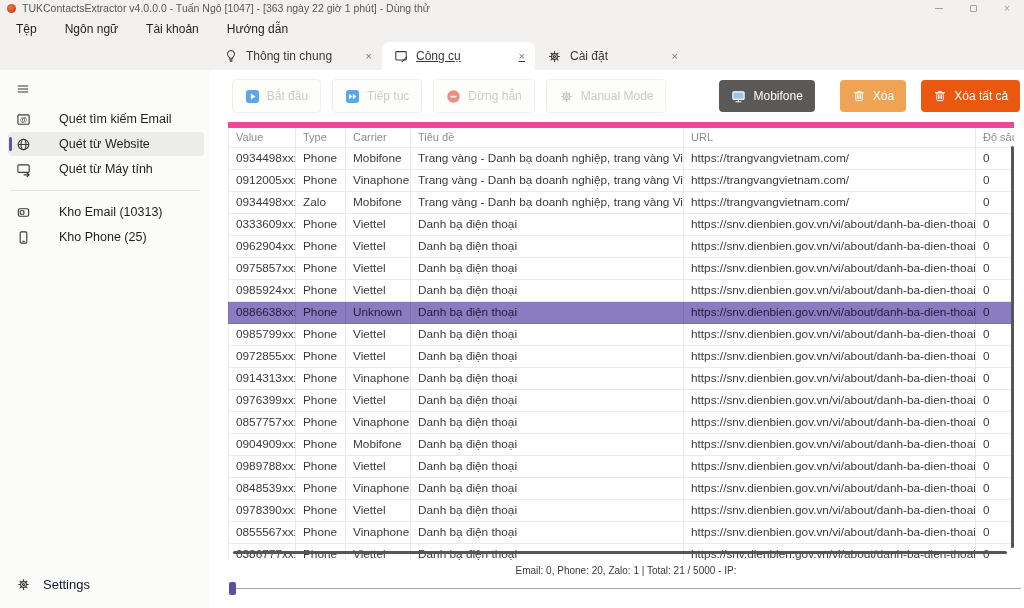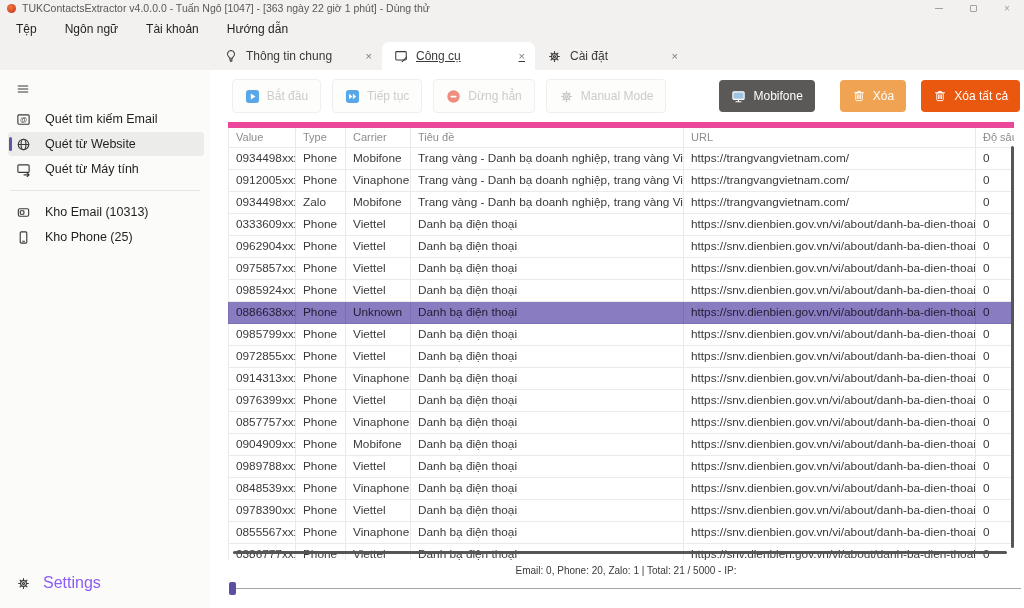--- a/index.html
+++ b/index.html
@@ -22,26 +22,26 @@
   .tab { height:28px; display:flex; align-items:center; gap:8px; padding:0 10px 0 12px; font-size:12px; color:#3b3a39; }
   .tab.active { background:#fff; border-radius:7px 7px 0 0;text-decoration:underline; }
   .tab .tab-close { margin-left:auto; color:#7a7977; font-size:11px; padding-left:8px; }
   .tab svg { flex:0 0 auto; }
 
   
   .content { display:flex; height:538px; }
 
   .sidebar { width:210px; background:#fbfbfa; display:flex; flex-direction:column; padding-top:10px; }
   .hamburger { padding:2px 0 2px 16px; margin-bottom:8px; width:40px; color:#3b3a39; }
-  .side-item { position:relative; display:flex; align-items:center; gap:14px; height:24px; margin:1px 6px 1px 8px; padding-left:8px; border-radius:4px; font-size:12.5px; color:#201f1e; }
+  .side-item { position:relative; display:flex; align-items:center; gap:28px; height:24px; margin:1px 6px 1px 8px; padding-left:8px; border-radius:4px; font-size:12.5px; color:#201f1e; }
   .side-item svg { flex:0 0 auto; color:#3b3a39; }
   .side-item.selected { background:#ececeb; }
   .side-item.selected::before { content:""; position:absolute; left:1px; top:5px; width:3px; height:14px; border-radius:2px; background:#6055a3; }
   .side-divider { height:1px; background:#e6e5e3; margin:8px 10px; }
-  .settings-row { margin-top:auto; margin-bottom:16px; display:flex; align-items:center; gap:12px; padding-left:16px; font-size:16px; color:#8b5cf6; }
+  .settings-row { margin-top:auto; margin-bottom:16px; display:flex; align-items:center; gap:12px; padding-left:16px; font-size:13px; color:#0f172a; }
 
   .main { flex:1; display:flex; flex-direction:column; padding-left:18px; position:relative; background:#fff; }
 
   
   .toolbar { height:52px; display:flex; align-items:center; justify-content:center; gap:11px; }
   .btn { height:26px; display:inline-flex; align-items:center; gap:7px; padding:16px 12px; border-radius:4px; font-size:12px; white-space:nowrap; background:none; border:none; font-family:inherit; }
   .btn.ghost { background:#fdfdfc; border:1px solid #f0efed; color:#cdccca; }
   .btn.dark { background:#5a5958; color:#fff; margin-left:42px; }
   .btn.orange { background:#f0a353; color:#fff; margin-left:14px; }
   .btn.red { background:#ea570e; color:#fff; margin-left:4px; }

